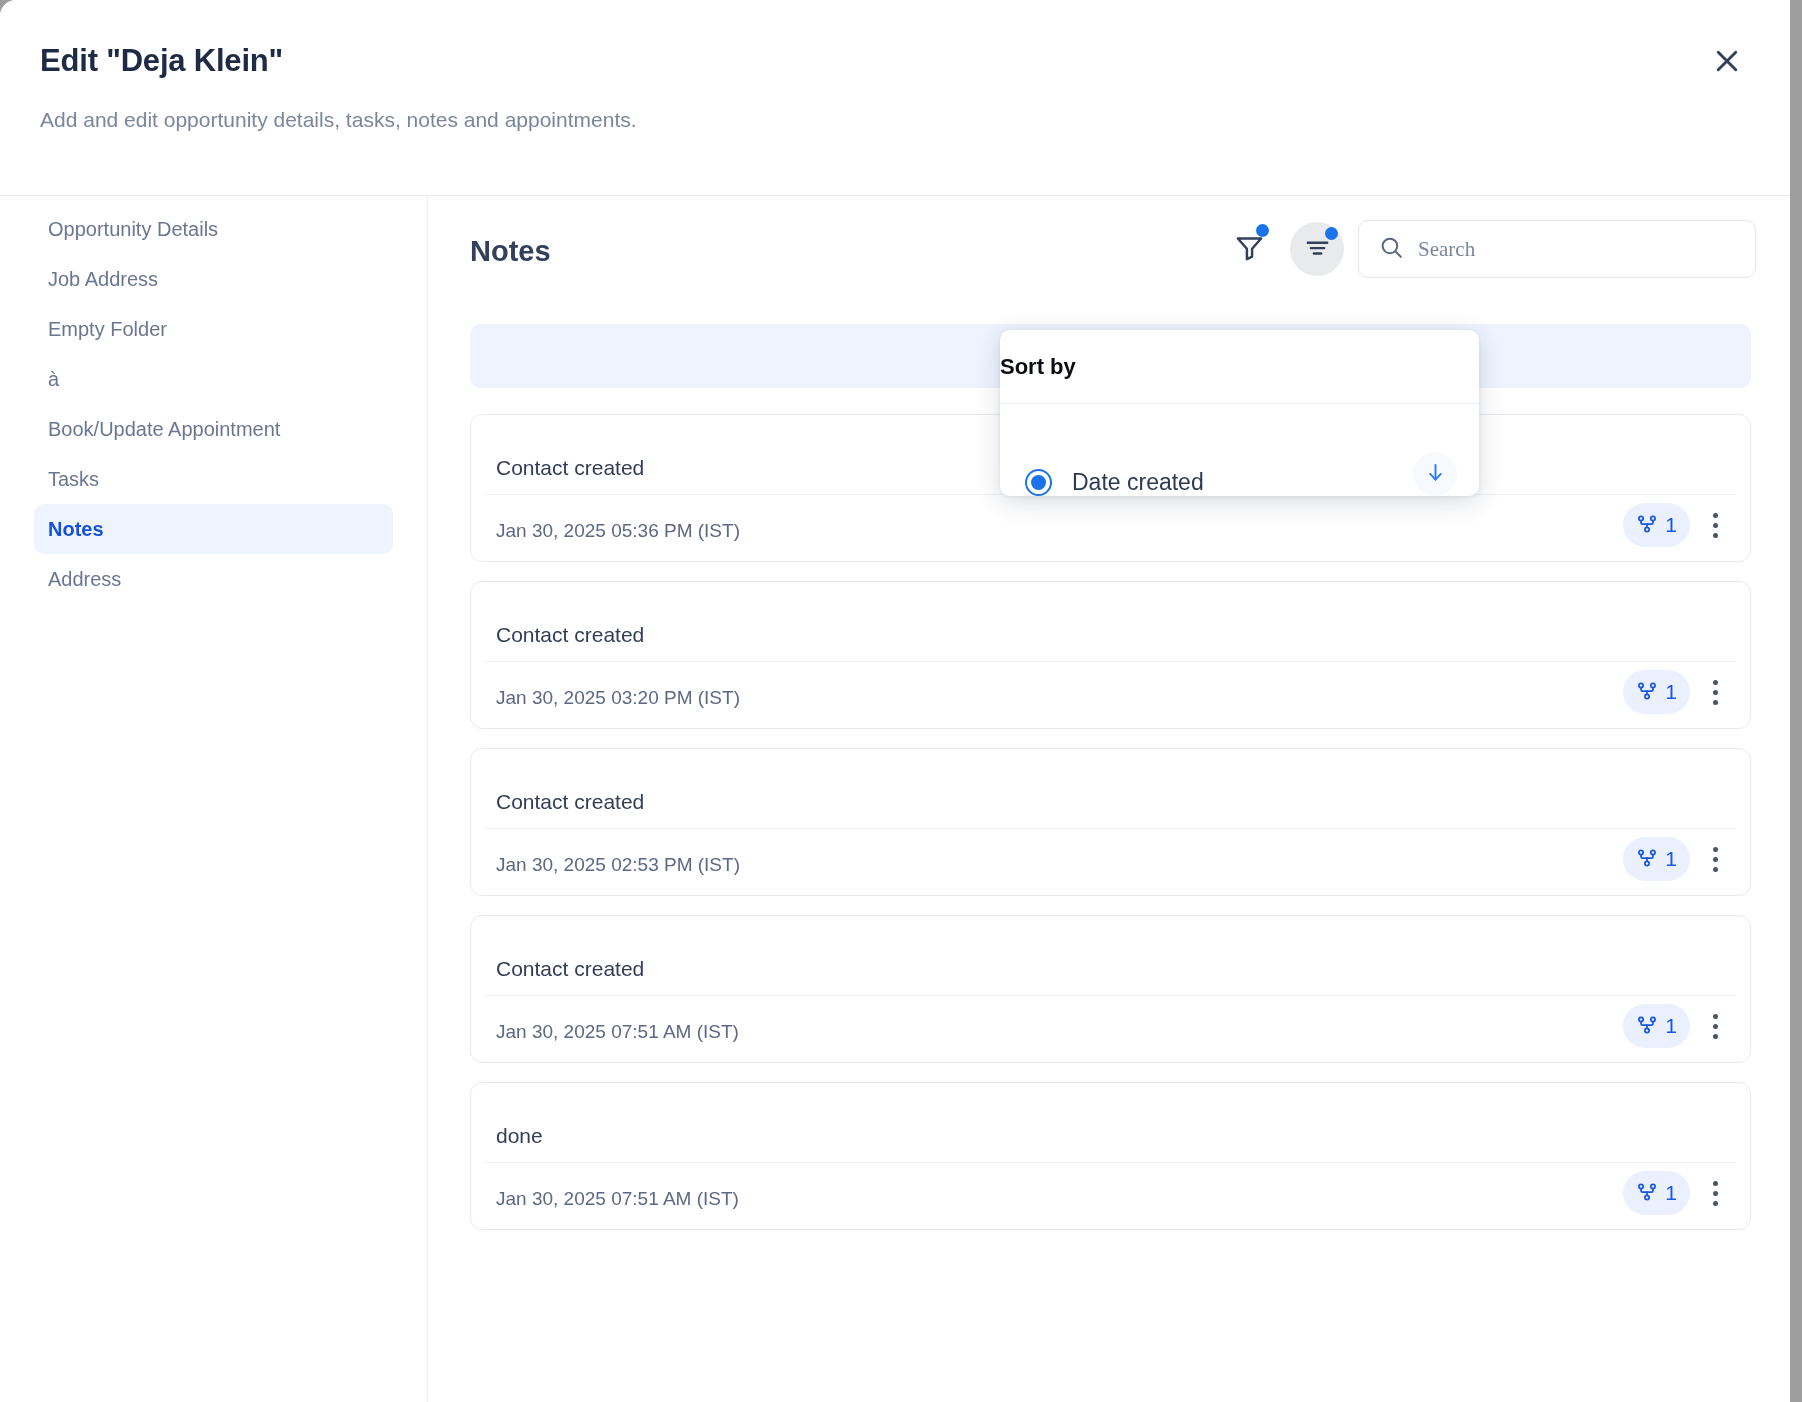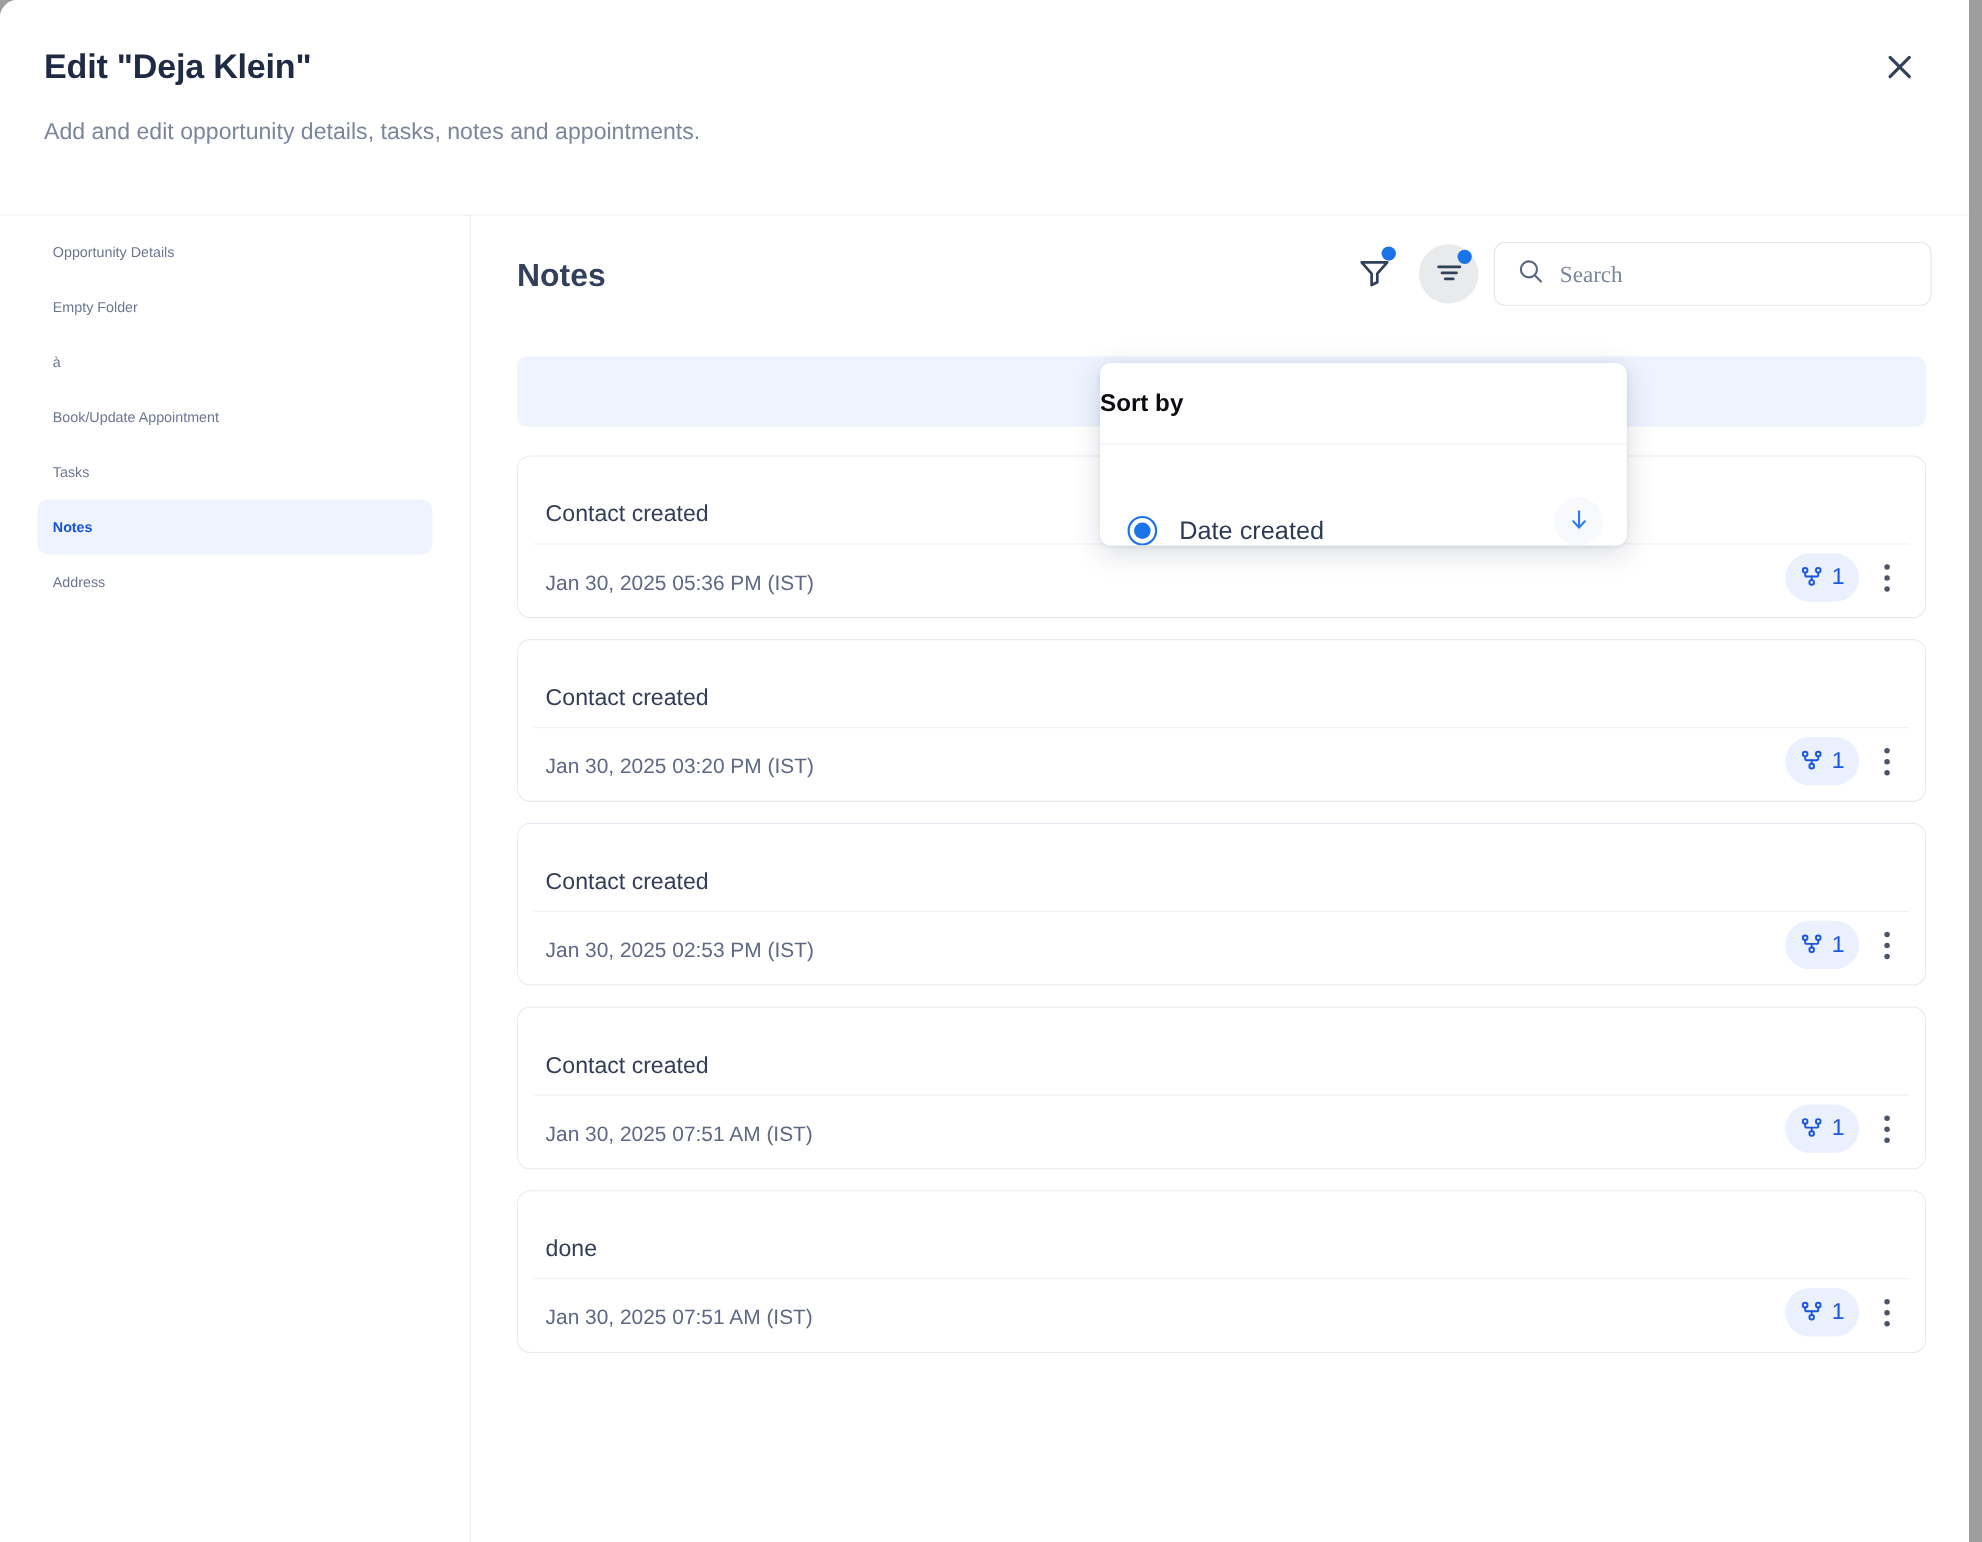--- a/index.html
+++ b/index.html
@@ -81,21 +81,21 @@
   }
   .nav-item {
     position: relative;
     margin: 0 34px 0 34px;
     height: 50px;
     display: flex;
     align-items: center;
     padding-left: 14px;
     border-radius: 10px;
     cursor: pointer;
-    font-size: 13px;
+    font-size: 20px;
     color: #6b7691;
     font-weight: 400;
     white-space: nowrap;
     text-align: right;
   }
   .nav-item.active {
     background: #eef3fe;
     color: #1652d8;
     font-weight: 700;
   }
@@ -339,20 +339,23 @@
           <line x1="5" y1="5" x2="19" y2="19"></line>
           <line x1="19" y1="5" x2="5" y2="19"></line>
         </svg>
       </span>
     </button>
   </div>
 
   <nav class="sidebar">
     <div class="nav-item">
       <span>Opportunity Details</span>
+    </div>
+    <div class="nav-item">
+      <span>Job Address</span>
     </div>
     <div class="nav-item">
       <span>Empty Folder</span>
     </div>
     <div class="nav-item">
       <span>à</span>
     </div>
     <div class="nav-item">
       <span>Book/Update Appointment</span>
     </div>

